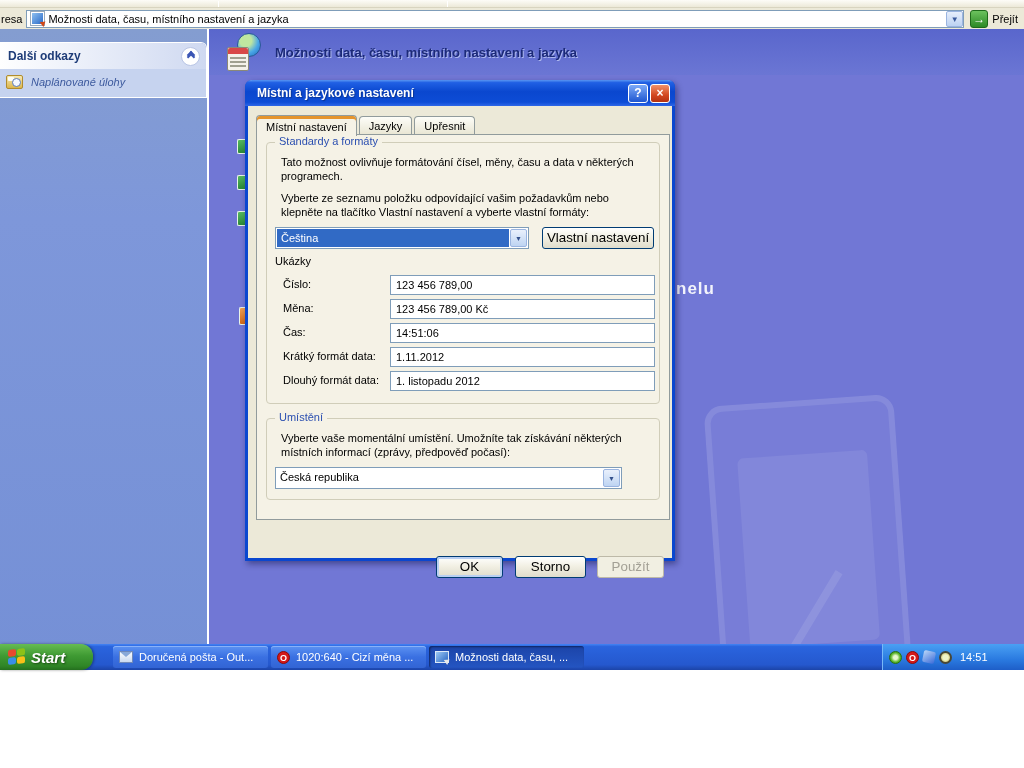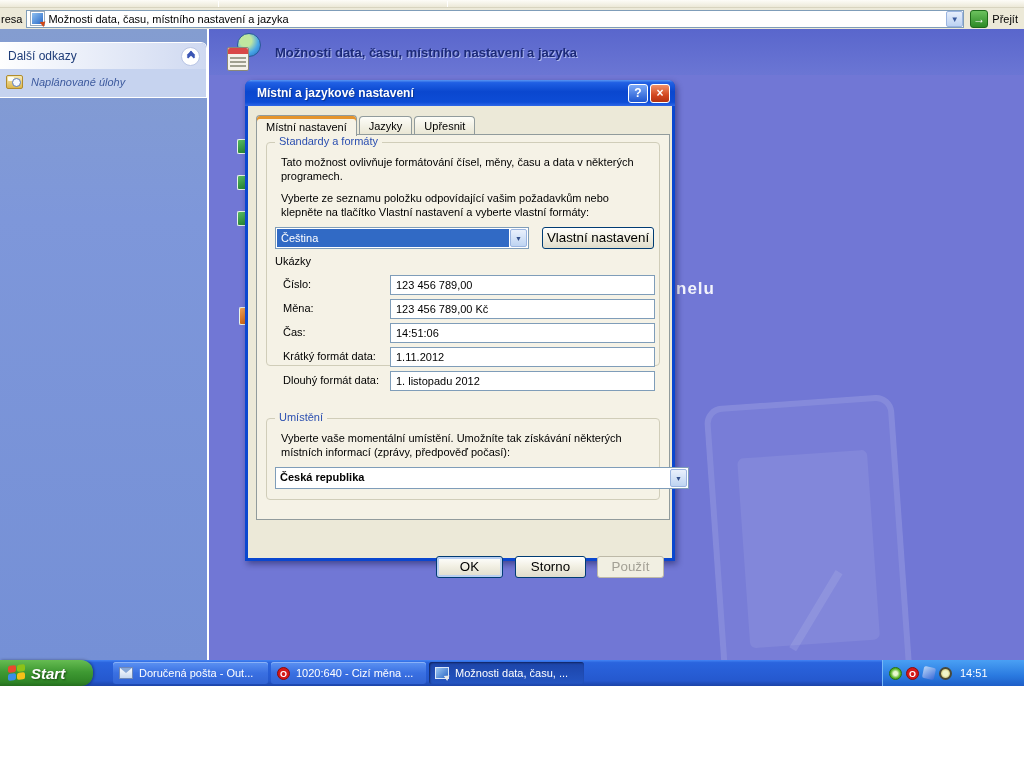--- a/index.html
+++ b/index.html
@@ -34,21 +34,21 @@
   
   .desktop { position:absolute; left:0; top:29px; width:1024px; height:631px; overflow:hidden; }
 
   
   .sidebar { position:absolute; left:0; top:0; width:207px; height:100%;
     background:linear-gradient(180deg,#849dd0,#7e97da 30%,#7590d6); background-color:#7e97da; }
   .side-panel { position:absolute; left:-4px; top:13px; width:211px; border:1px solid #fff; border-left:none;
     border-radius:0 6px 0 0; overflow:hidden; }
   .side-panel-head { height:26px; background:linear-gradient(90deg,#ffffff,#cfd9f1);
     display:flex; align-items:center; justify-content:space-between; padding:0 6px 0 12px; }
-  .side-panel-title { font-weight:normal; color:#1e3c78; font-size:12px; }
+  .side-panel-title { font-weight:bold; color:#1e3c78; font-size:12px; }
   .chev-btn { width:19px; height:19px; border-radius:50%; background:#fff; border:1px solid #b8c4e4;
     display:flex; flex-direction:column; align-items:center; justify-content:center; }
   .chev { width:6px; height:6px; border-left:2px solid #3a55b4; border-top:2px solid #3a55b4; transform:rotate(45deg); }
   .chev + .chev { margin-top:-4px; }
   .side-panel-body { background:#c6d3ef; padding:6px 8px 8px 10px; }
   .side-item { display:flex; align-items:center; color:#3d5a9e;font-style:italic; }
   .task-icon { width:17px; height:14px; margin-right:8px; position:relative;
     background:linear-gradient(180deg,#f6e9b4,#dcb64e); border:1px solid #b08c2e; border-radius:2px; }
   .task-icon::before { content:""; position:absolute; left:1px; top:1px; width:6px; height:4px; background:#fdfdf4; border-radius:1px; }
   .task-icon::after { content:""; position:absolute; right:1px; bottom:1px; width:7px; height:7px;
@@ -97,21 +97,21 @@
   .tabs { position:absolute; left:8px; top:8px; height:21px; display:flex; align-items:flex-end; }
   .tab { position:relative; padding:3px 9px 3px; margin-right:2px; background:linear-gradient(180deg,#fdfdf8,#e8e5d2);
     border:1px solid #919b9c; border-bottom:none; border-radius:4px 4px 0 0; color:#000; }
   .tab.active { background:#f5f2e6; padding-top:5px; margin-bottom:-1px; z-index:2;
     box-shadow:inset 0 3px 0 #e5942c; }
   .tab-page { position:absolute; left:8px; top:28px; width:414px; height:386px;
     background:#f5f2e6; border:1px solid #919b9c; }
 
   .group { position:absolute; left:9px; width:394px; border:1px solid #d0cdb9; border-radius:4px; }
   .group-caption { position:absolute; top:-8px; left:8px; background:#f5f2e6; padding:0 4px; color:#2b4fb0; }
-  .g-standards { top:7px; height:224px; }
+  .g-standards { top:7px; height:262px; }
   .g-location { top:283px; height:82px; }
   .g-text { position:absolute; left:14px; width:372px; line-height:14px; }
 
   .combo { position:absolute; height:22px; border:1px solid #7f9db9; background:#fff; display:flex; }
   .combo-val { flex:1; padding:3px 4px; white-space:nowrap; overflow:hidden; }
   .combo.focused .combo-val { background:#316ac5; color:#fff; margin:1px 0 1px 1px; }
   .combo-arrow { width:17px; margin:1px; border-radius:2px; background:linear-gradient(180deg,#e9f0fc,#bed4f2);
     border:1px solid #9ab4e0; color:#33508c; font-size:7px; line-height:17px; text-align:center; }
 
   .xp-btn { position:absolute; height:22px; border:1px solid #003c74; border-radius:3px;
@@ -121,21 +121,21 @@
 
   .samples-title { position:absolute; left:8px; top:112px; }
   .sample-row { position:absolute; left:0; width:100%; height:20px; }
   .sample-label { position:absolute; left:16px; top:3px; }
   .sample-field { position:absolute; left:123px; top:0; width:265px; height:20px;
     background:#fff; border:1px solid #7f9db9; padding:3px 5px; white-space:nowrap; overflow:hidden; }
 
   .dlg-buttons { position:absolute; left:0; top:450px; width:100%; height:22px; }
 
   
-  .taskbar { position:absolute; left:0; top:660px; width:1024px; height:26px;
+  .taskbar { position:absolute; left:0; top:644px; width:1024px; height:26px;
     background:linear-gradient(180deg,#4484f4 0%,#2a64de 10%,#2558ce 80%,#1c44a8 100%); display:flex; align-items:center; }
   .start-btn { position:relative; width:93px; height:26px; border-radius:0 12px 12px 0;
     background:linear-gradient(180deg,#66bc52 0%,#3f9a33 45%,#2f8526 85%,#246e1e 100%);
     box-shadow:1px 0 3px rgba(0,0,0,0.4); display:flex; align-items:center; padding-left:8px; }
   .win-flag { width:18px; height:16px; display:grid; grid-template-columns:8px 8px; grid-template-rows:7px 7px;
     gap:1px; transform:skewY(-6deg); margin-right:5px; }
   .win-flag i { border-radius:2px; }
   .wf-r { background:#e8492e; } .wf-g { background:#8cc218; } .wf-b { background:#3a8ee8; } .wf-y { background:#f8c018; }
   .start-label { color:#fff; font-weight:bold; font-style:italic; font-size:15px; text-shadow:1px 1px 2px #1c4a14; }
 
@@ -276,21 +276,21 @@
             </div>
             <div class="sample-row" style="top:228px">
               <span class="sample-label">Dlouhý formát data:</span>
               <span class="sample-field">1. listopadu 2012</span>
             </div>
           </div>
 
           <div class="group g-location">
             <span class="group-caption">Umístění</span>
             <div class="g-text" style="top:12px">Vyberte vaše momentální umístění. Umožníte tak získávání některých místních informací (zprávy, předpověď počasí):</div>
-            <div class="combo" style="left:8px; top:48px; width:414px;font-weight:bold;">
+            <div class="combo" style="left:8px; top:48px; width:347px;">
               <span class="combo-val">Česká republika</span>
               <span class="combo-arrow">▼</span>
             </div>
           </div>
 
         </div>
 
         <div class="dlg-buttons">
           <button class="xp-btn focused" style="left:188px; width:67px;">OK</button>
           <button class="xp-btn" style="left:267px; width:71px;">Storno</button>

